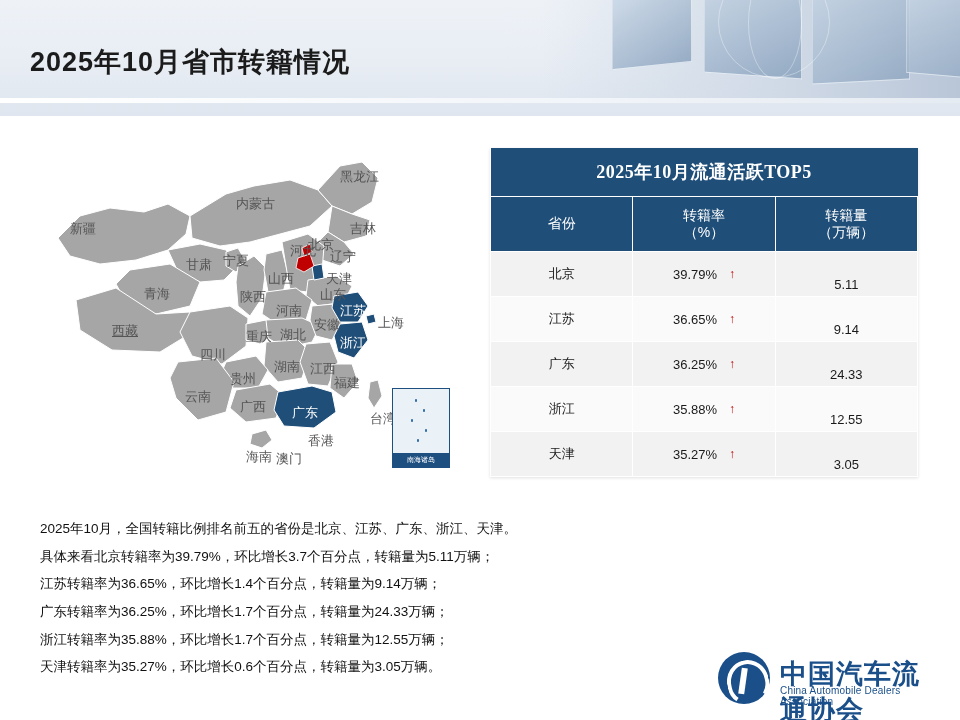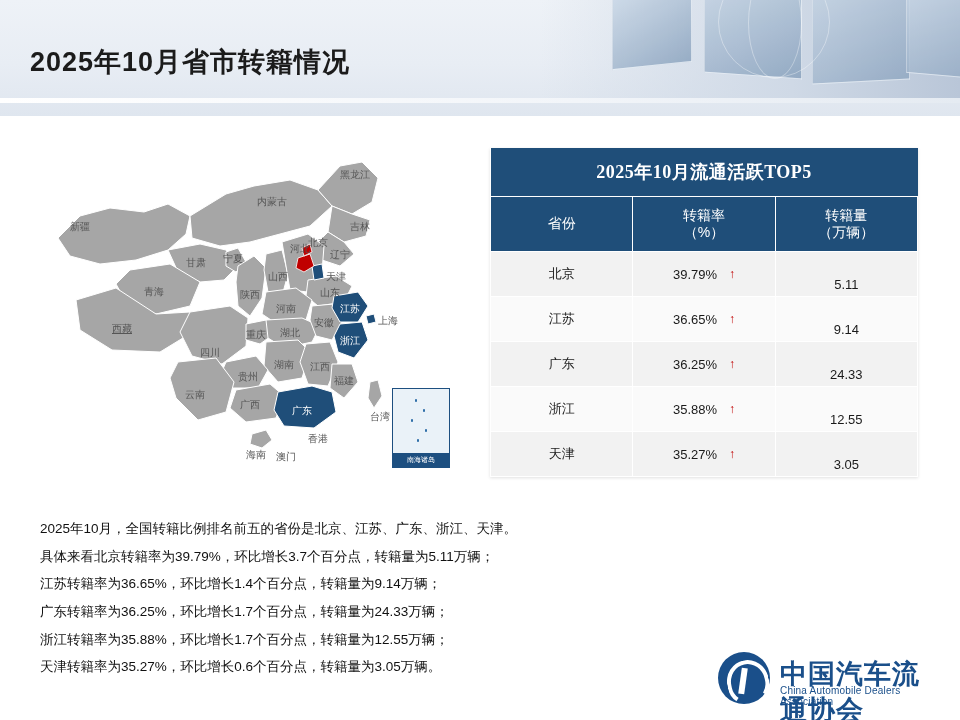--- a/index.html
+++ b/index.html
@@ -73,21 +73,21 @@
 
   
   .map-area {
     position: absolute;
     left: 40px; top: 130px;
     width: 420px; height: 350px;
   }
   .map-area svg { display:block; }
   .map-label {
     position: absolute;
-    font-size: 10px;
+    font-size: 13px;
     color: #ffffff;
     white-space: nowrap;
     pointer-events: none;
   }
   .map-label.dark { color: #555; }
   .inset-box {
     position: absolute;
     left: 352px; top: 258px;
     width: 56px; height: 78px;
     border: 1px solid #1d4f80;
@@ -311,30 +311,30 @@
       <path d="M272,136 L282,134 L284,148 L274,150 Z"></path>
     </g>
 
     <g fill="#c00000" stroke="#ffffff" stroke-width="0.8">
       <path d="M258,128 L270,124 L274,136 L264,142 L256,138 Z"></path>
       <path d="M262,118 L270,114 L272,122 L264,126 Z"></path>
     </g>
   </svg>
 
   <span class="map-label dark" style="left:30px; top:90px;">新疆</span>
-  <span class="map-label dark" style="left:217px; top:65px;">内蒙古</span>
+  <span class="map-label dark" style="left:196px; top:65px;">内蒙古</span>
   <span class="map-label dark" style="left:300px; top:38px;">黑龙江</span>
   <span class="map-label dark" style="left:310px; top:90px;">吉林</span>
   <span class="map-label dark" style="left:290px; top:118px;">辽宁</span>
   <span class="map-label dark" style="left:146px; top:126px;text-align:right;">甘肃</span>
   <span class="map-label dark" style="left:104px; top:155px;">青海</span>
   <span class="map-label dark" style="left:72px;  top:192px;text-decoration:underline;">西藏</span>
   <span class="map-label dark" style="left:160px; top:216px;">四川</span>
   <span class="map-label dark" style="left:145px; top:258px;">云南</span>
-  <span class="map-label dark" style="left:190px; top:240px;margin-left:8px;">贵州</span>
+  <span class="map-label dark" style="left:190px; top:240px;">贵州</span>
   <span class="map-label dark" style="left:200px; top:268px;">广西</span>
   <span class="map-label" style="left:252px; top:274px;">广东</span>
   <span class="map-label dark" style="left:234px; top:228px;">湖南</span>
   <span class="map-label dark" style="left:270px; top:230px;">江西</span>
   <span class="map-label dark" style="left:294px; top:244px;">福建</span>
   <span class="map-label" style="left:300px; top:204px;">浙江</span>
   <span class="map-label" style="left:300px; top:172px;">江苏</span>
   <span class="map-label dark" style="left:274px; top:186px;">安徽</span>
   <span class="map-label dark" style="left:240px; top:196px;">湖北</span>
   <span class="map-label dark" style="left:236px; top:172px;">河南</span>

